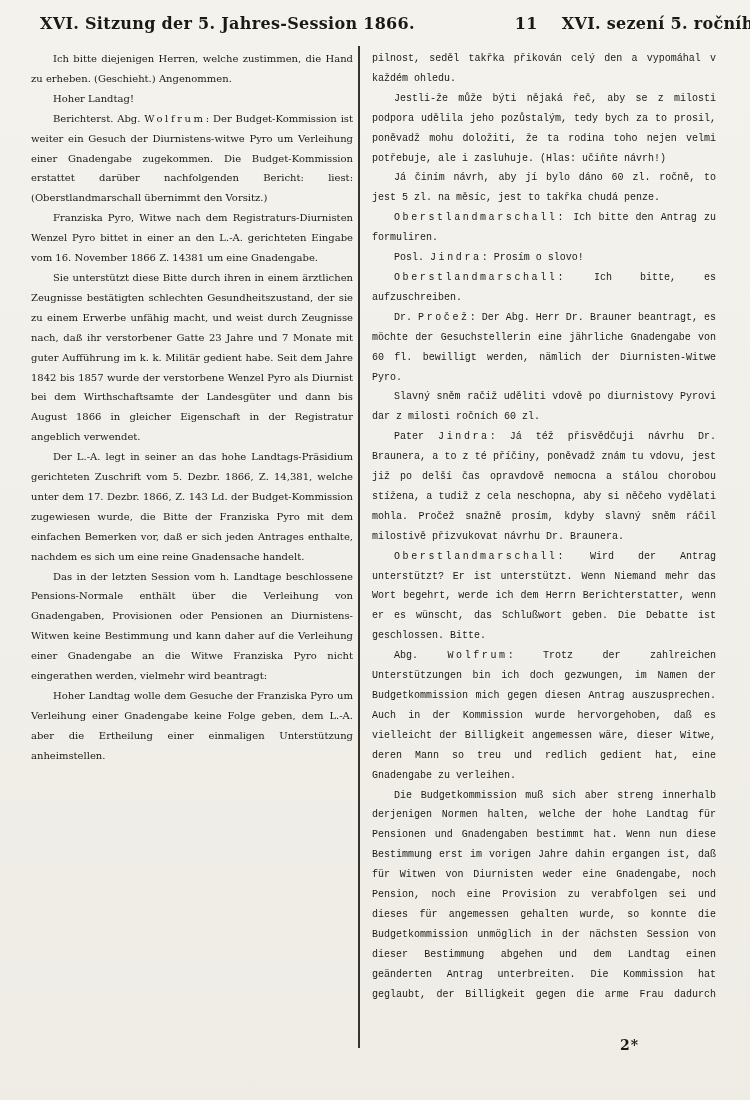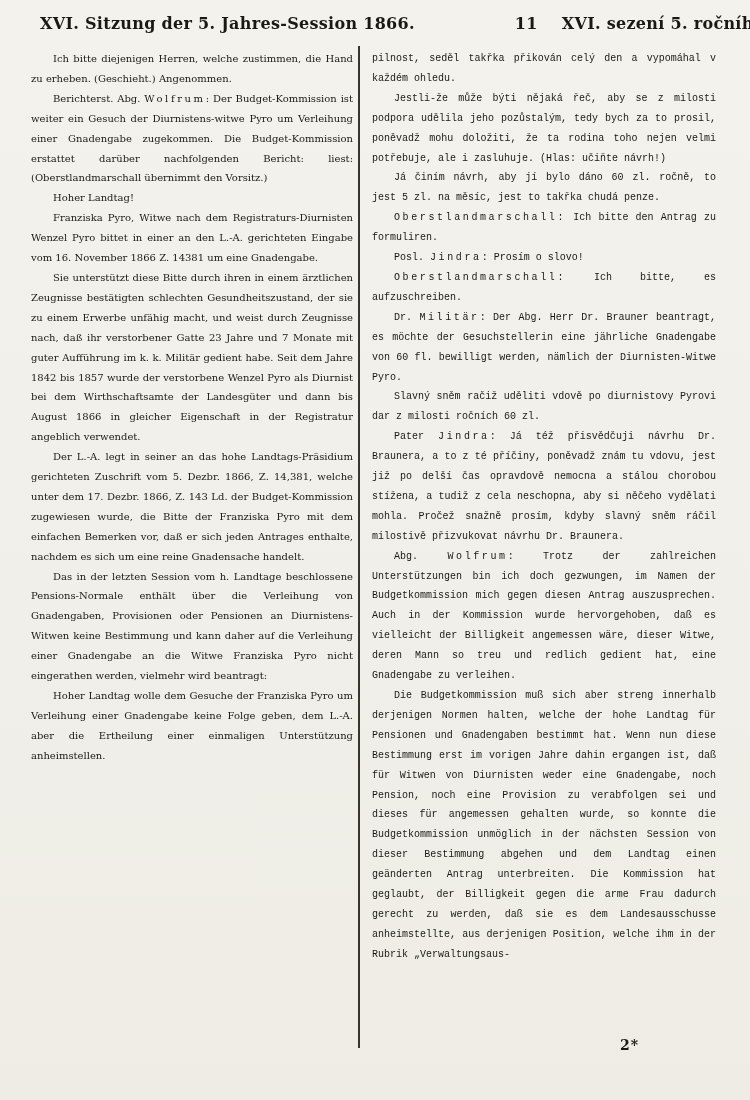--- a/index.html
+++ b/index.html
@@ -65,37 +65,38 @@
   <div class="header">
     <span>XVI. Sitzung der 5. Jahres-Session 1866.</span>
     <span class="pageno">11</span>
     <span>XVI. sezení 5. ročního zasedání 1866.</span>
   </div>
 
   <div class="divider"></div>
 
   <div class="col col-left">
       <p class="para"><span>Ich bitte diejenigen Herren, welche zustimmen, die Hand zu erheben. (Geschieht.) Angenommen.</span></p>
+      <p class="para"><span>Hoher Landtag!</span></p>
       <p class="para"><span>Berichterst. Abg. </span><span class="sp">Wolfrum</span><span>: Der Budget-Kommission ist weiter ein Gesuch der Diurnistens-witwe Pyro um Verleihung einer Gnadengabe zugekommen. Die Budget-Kommission erstattet darüber nachfolgenden Bericht: liest: (Oberstlandmarschall übernimmt den Vorsitz.)</span></p>
-      <p class="para"><span>Hoher Landtag!</span></p>
       <p class="para"><span>Franziska Pyro, Witwe nach dem Registraturs-Diurnisten Wenzel Pyro bittet in einer an den L.-A. gerichteten Eingabe vom 16. November 1866 Z. 14381 um eine Gnadengabe.</span></p>
       <p class="para"><span>Sie unterstützt diese Bitte durch ihren in einem ärztlichen Zeugnisse bestätigten schlechten Gesundheitszustand, der sie zu einem Erwerbe unfähig macht, und weist durch Zeugnisse nach, daß ihr verstorbener Gatte 23 Jahre und 7 Monate mit guter Aufführung im k. k. Militär gedient habe. Seit dem Jahre 1842 bis 1857 wurde der verstorbene Wenzel Pyro als Diurnist bei dem Wirthschaftsamte der Landesgüter und dann bis August 1866 in gleicher Eigenschaft in der Registratur angeblich verwendet.</span></p>
       <p class="para"><span>Der L.-A. legt in seiner an das hohe Landtags-Präsidium gerichteten Zuschrift vom 5. Dezbr. 1866, Z. 14,381, welche unter dem 17. Dezbr. 1866, Z. 143 Ld. der Budget-Kommission zugewiesen wurde, die Bitte der Franziska Pyro mit dem einfachen Bemerken vor, daß er sich jeden Antrages enthalte, nachdem es sich um eine reine Gnadensache handelt.</span></p>
       <p class="para"><span>Das in der letzten Session vom h. Landtage beschlossene Pensions-Normale enthält über die Verleihung von Gnadengaben, Provisionen oder Pensionen an Diurnistens-Witwen keine Bestimmung und kann daher auf die Verleihung einer Gnadengabe an die Witwe Franziska Pyro nicht eingerathen werden, vielmehr wird beantragt:</span></p>
       <p class="para"><span>Hoher Landtag wolle dem Gesuche der Franziska Pyro um Verleihung einer Gnadengabe keine Folge geben, dem L.-A. aber die Ertheilung einer einmaligen Unterstützung anheimstellen.</span></p>
     </div>
   <div class="col col-right">
       <p class="para noindent"><span>pilnost, seděl takřka přikován celý den a vypomáhal v každém ohledu.</span></p>
       <p class="para"><span>Jestli-že může býti nějaká řeč, aby se z milosti podpora udělila jeho pozůstalým, tedy bych za to prosil, poněvadž mohu doložiti, že ta rodina toho nejen velmi potřebuje, ale i zasluhuje. (Hlas: učiňte návrh!)</span></p>
       <p class="para"><span>Já činím návrh, aby jí bylo dáno 60 zl. ročně, to jest 5 zl. na měsíc, jest to takřka chudá penze.</span></p>
       <p class="para"><span class="sp">Oberstlandmarschall:</span><span> Ich bitte den Antrag zu formuliren.</span></p>
       <p class="para"><span>Posl. </span><span class="sp">Jindra</span><span>: Prosím o slovo!</span></p>
       <p class="para"><span class="sp">Oberstlandmarschall:</span><span> Ich bitte, es aufzuschreiben.</span></p>
-      <p class="para"><span>Dr. </span><span class="sp">Militär</span><span>: Der Abg. Herr Dr. Brauner beantragt, es möchte der Gesuchstellerin eine jährliche Gnadengabe von 60 fl. bewilligt werden, nämlich der Diurnisten-Witwe Pyro.</span></p>
+      <p class="para"><span>Dr. </span><span class="sp">Pročež</span><span>: Der Abg. Herr Dr. Brauner beantragt, es möchte der Gesuchstellerin eine jährliche Gnadengabe von 60 fl. bewilligt werden, nämlich der Diurnisten-Witwe Pyro.</span></p>
       <p class="para"><span>Slavný sněm račiž uděliti vdově po diurnistovy Pyrovi dar z milosti ročních 60 zl.</span></p>
       <p class="para"><span>Pater </span><span class="sp">Jindra</span><span>: Já též přisvědčuji návrhu Dr. Braunera, a to z té příčiny, poněvadž znám tu vdovu, jest již po delší čas opravdově nemocna a stálou chorobou stížena, a tudiž z cela neschopna, aby si něčeho vydělati mohla. Pročež snažně prosím, kdyby slavný sněm ráčil milostivě přizvukovat návrhu Dr. Braunera.</span></p>
+      <p class="para"><span class="sp">Oberstlandmarschall:</span><span> Wird der Antrag unterstützt? Er ist unterstützt. Wenn Niemand mehr das Wort begehrt, werde ich dem Herrn Berichterstatter, wenn er es wünscht, das Schlußwort geben. Die Debatte ist geschlossen. Bitte.</span></p>
       <p class="para"><span>Abg. </span><span class="sp">Wolfrum</span><span>: Trotz der zahlreichen Unterstützungen bin ich doch gezwungen, im Namen der Budgetkommission mich gegen diesen Antrag auszusprechen. Auch in der Kommission wurde hervorgehoben, daß es vielleicht der Billigkeit angemessen wäre, dieser Witwe, deren Mann so treu und redlich gedient hat, eine Gnadengabe zu verleihen.</span></p>
       <p class="para"><span>Die Budgetkommission muß sich aber streng innerhalb derjenigen Normen halten, welche der hohe Landtag für Pensionen und Gnadengaben bestimmt hat. Wenn nun diese Bestimmung erst im vorigen Jahre dahin ergangen ist, daß für Witwen von Diurnisten weder eine Gnadengabe, noch Pension, noch eine Provision zu verabfolgen sei und dieses für angemessen gehalten wurde, so konnte die Budgetkommission unmöglich in der nächsten Session von dieser Bestimmung abgehen und dem Landtag einen geänderten Antrag unterbreiten. Die Kommission hat geglaubt, der Billigkeit gegen die arme Frau dadurch gerecht zu werden, daß sie es dem Landesausschusse anheimstellte, aus derjenigen Position, welche ihm in der Rubrik „Verwaltungsaus-</span></p>
     </div>
 
   <div class="footer-mark">2*</div>
 
 </div>
 
 </body></html>

